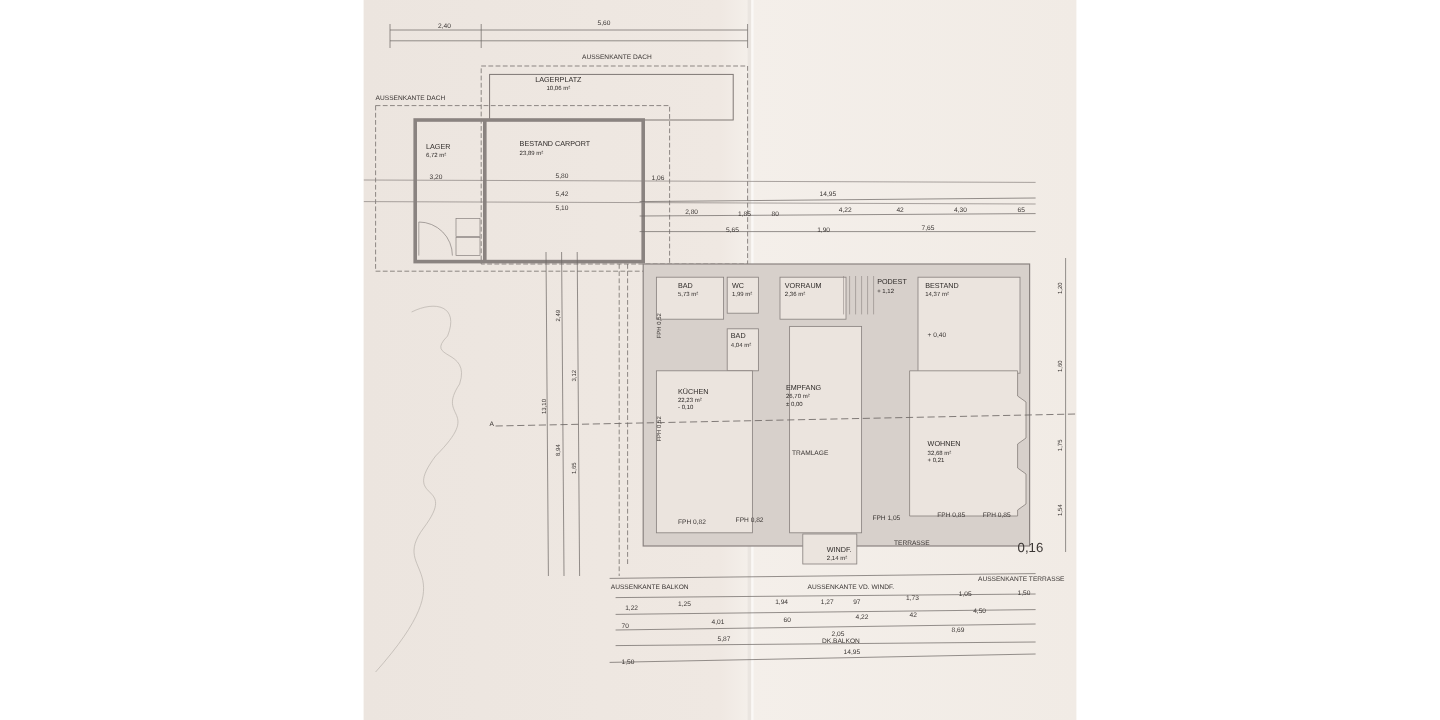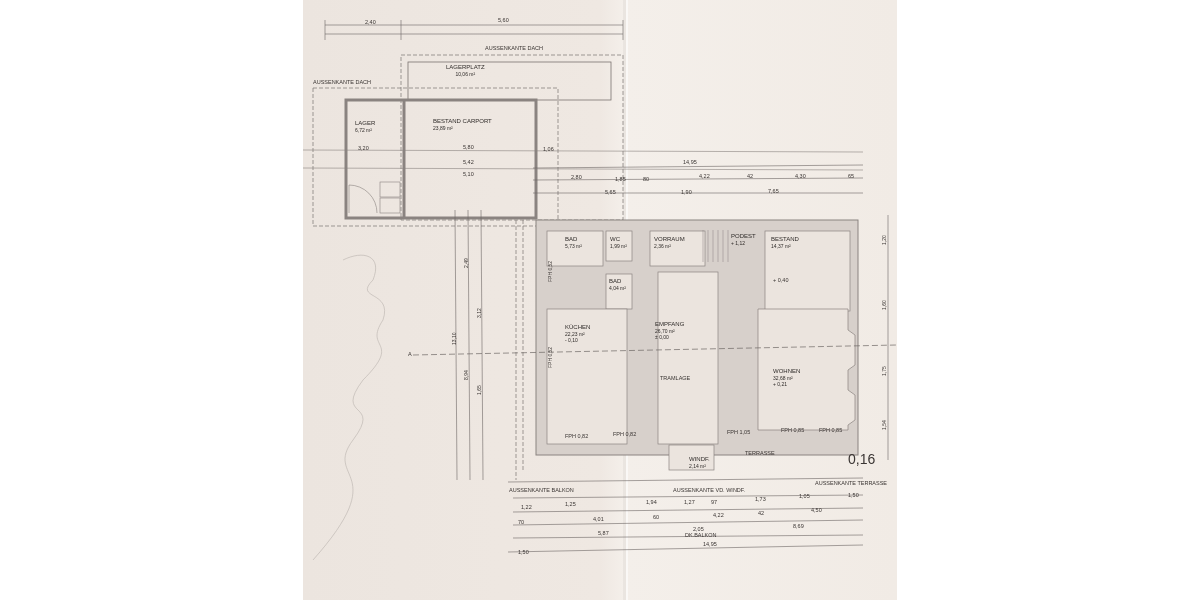--- a/index.html
+++ b/index.html
@@ -179,21 +179,21 @@
     <span class="area">+ 0,21</span>
   </div>
   <div class="room" style="left:386px;top:456px">
     <span>WINDF.</span>
     <span class="area">2,14 m²</span>
   </div>
 
   <span class="lbl" style="left:357px;top:376px">TRAMLAGE</span>
   <span class="lbl" style="left:442px;top:451px">TERRASSE</span>
   <span class="lbl" style="left:470px;top:278px">+ 0,40</span>
-  <span class="lbl" style="left:545px;top:452px;font-size:14px">0,16</span>
+  <span class="lbl" style="left:545px;top:452px;font-size:11px">0,16</span>
   <span class="lbl" style="left:105px;top:352px">A</span>
 
   <span class="vtxt" style="left:244px;top:282px">FPH 0,52</span>
   <span class="vtxt" style="left:244px;top:368px">FPH 0,52</span>
   <span class="lbl" style="left:262px;top:434px">FPH 0,82</span>
   <span class="lbl" style="left:310px;top:432px">FPH 0,82</span>
   <span class="lbl" style="left:424px;top:430px">FPH 1,05</span>
   <span class="lbl" style="left:478px;top:428px">FPH 0,85</span>
   <span class="lbl" style="left:516px;top:428px">FPH 0,85</span>
 

